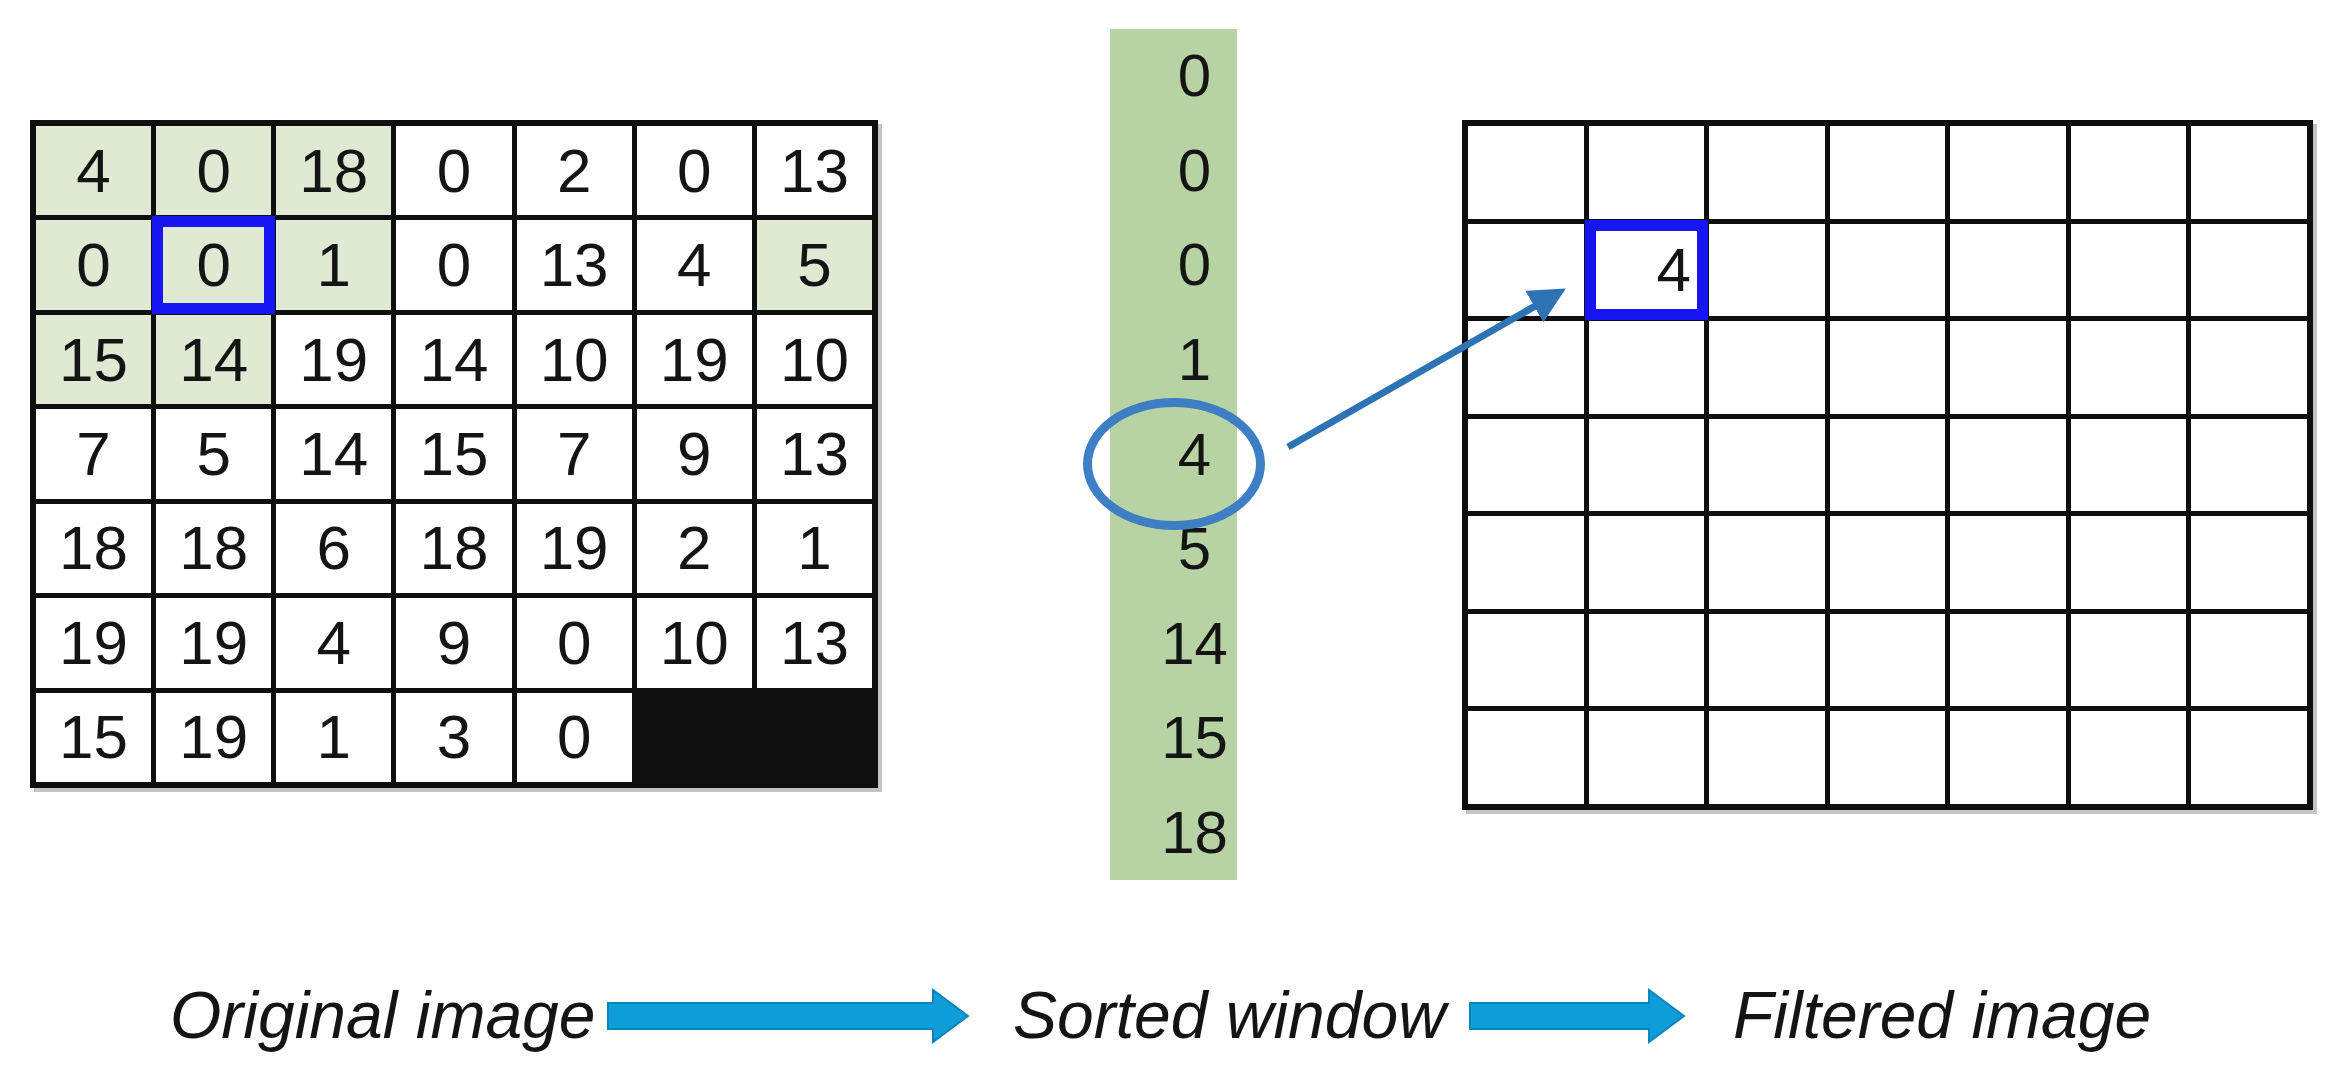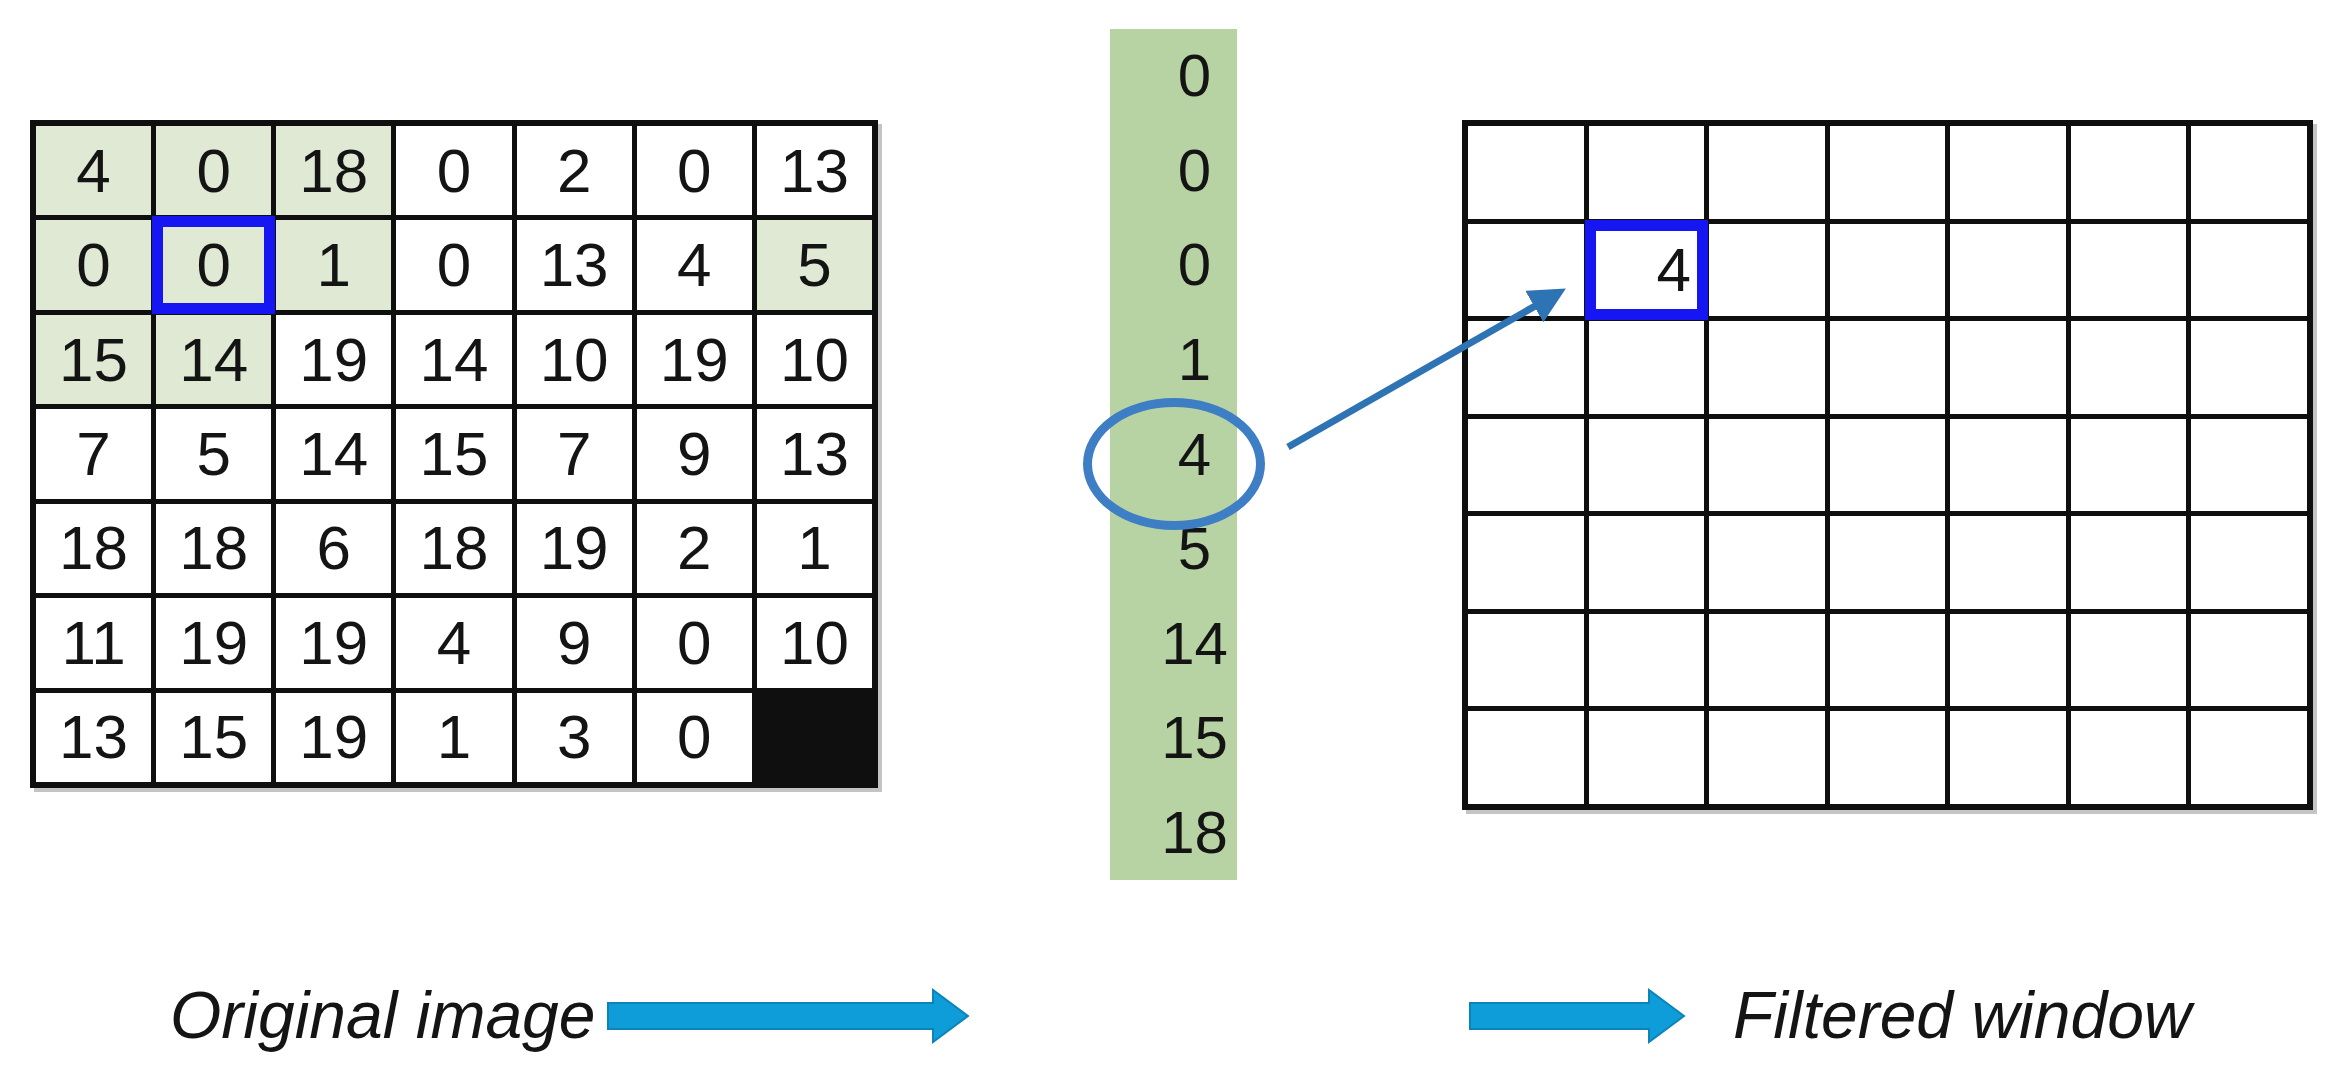--- a/index.html
+++ b/index.html
@@ -81,21 +81,20 @@
       <div class="cell">7</div>
       <div class="cell">9</div>
       <div class="cell">13</div>
       <div class="cell">18</div>
       <div class="cell">18</div>
       <div class="cell">6</div>
       <div class="cell">18</div>
       <div class="cell">19</div>
       <div class="cell">2</div>
       <div class="cell">1</div>
-      <div class="cell">11</div>
       <div class="cell">19</div>
       <div class="cell">19</div>
       <div class="cell">4</div>
       <div class="cell">9</div>
       <div class="cell">0</div>
       <div class="cell">10</div>
       <div class="cell">13</div>
       <div class="cell">15</div>
       <div class="cell">19</div>
       <div class="cell">1</div>
@@ -177,20 +176,21 @@
       <div class="cell"></div>
       <div class="cell"></div>
     </div>
 
   <div class="flow-label" style="left:170px">Original image</div>
 
   <svg class="fat-arrow" style="left:607px" width="363" height="56" viewBox="0 0 363 56">
     <polygon points="1,15 326,15 326,2 361,28 326,54 326,41 1,41" style="fill:var(--flow-arrow-blue); stroke:var(--flow-arrow-edge); stroke-width:2;"></polygon>
   </svg>
 
+  <div class="flow-label" style="left:1013px">Sorted window</div>
 
   <svg class="fat-arrow" style="left:1469px" width="217" height="56" viewBox="0 0 217 56">
     <polygon points="1,15 180,15 180,2 215,28 180,54 180,41 1,41" style="fill:var(--flow-arrow-blue); stroke:var(--flow-arrow-edge); stroke-width:2;"></polygon>
   </svg>
 
-  <div class="flow-label" style="left:1733px">Filtered window</div>
+  <div class="flow-label" style="left:1733px">Filtered image</div>
 
 </div>
 
 </body></html>

